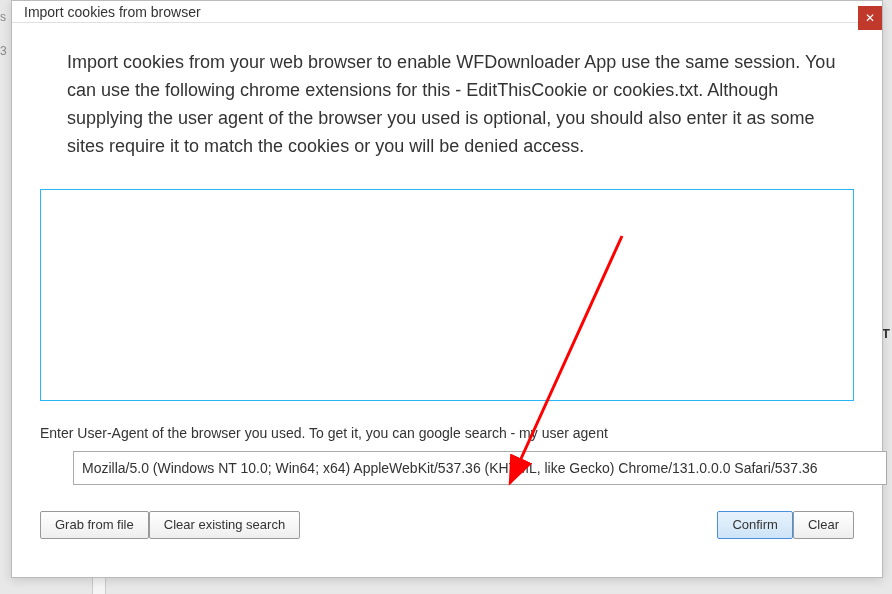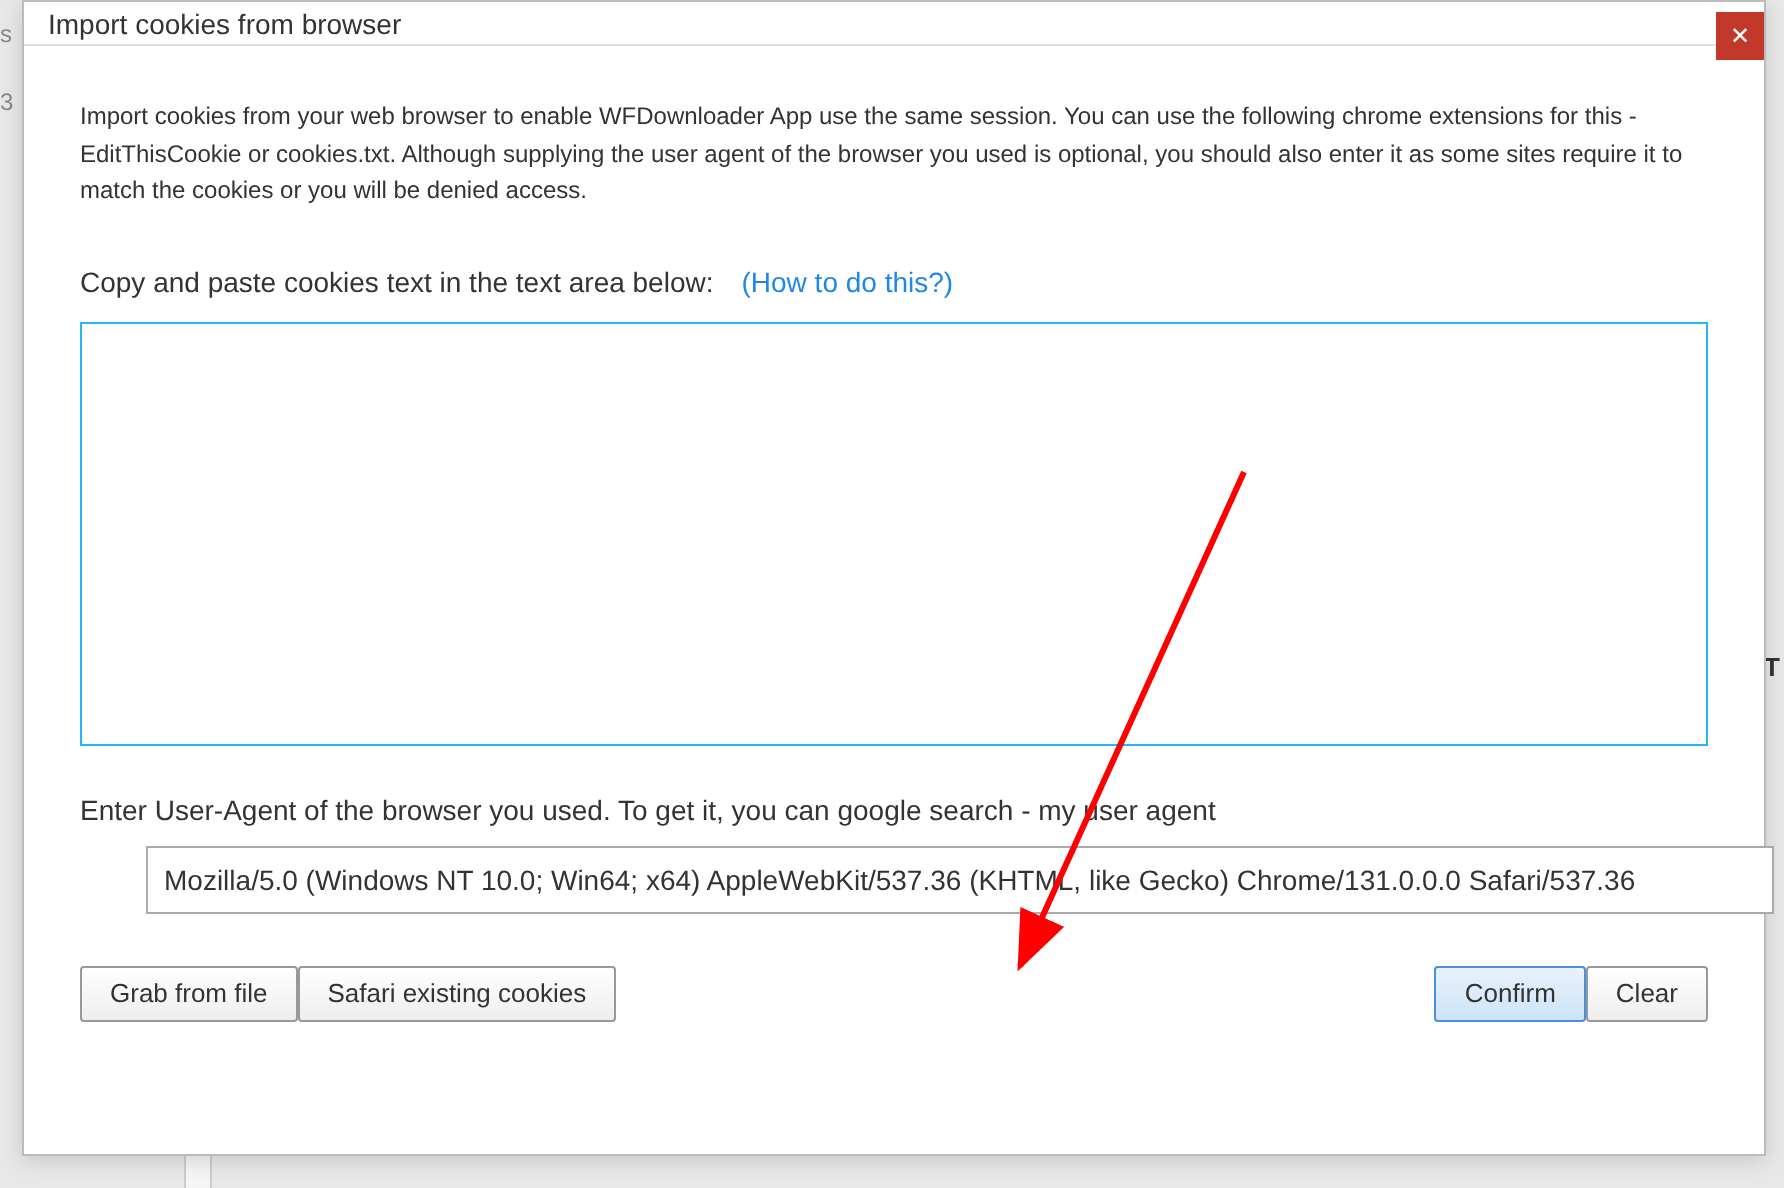--- a/index.html
+++ b/index.html
@@ -69,24 +69,25 @@
     justify-content: center;
     cursor: pointer;
   }
   .content {
     flex: 1;
     padding: 26px 28px 18px 28px;
     display: flex;
     flex-direction: column;
   }
   .intro {
-    font-size: 12px;
+    font-size: 18px;
     color: #333;
     line-height: 1.55;
     margin-bottom: 28px;
+    margin-left: 27px;
   }
   .label-row {
     display: flex;
     align-items: center;
     gap: 14px;
     margin-bottom: 12px;
   }
   .label-text {
     font-size: 14px;
     color: #333;
@@ -167,36 +168,32 @@
   <div class="titlebar">
     <span class="titlebar-title">Import cookies from browser</span>
     <div class="close-btn">
       <span>✕</span>
     </div>
   </div>
 
   <div class="content">
     <p class="intro">Import cookies from your web browser to enable WFDownloader App use the same session. You can use the following chrome extensions for this - EditThisCookie or cookies.txt. Although supplying the user agent of the browser you used is optional, you should also enter it as some sites require it to match the cookies or you will be denied access.</p>
 
-    <div class="label-row">
-      <span class="label-text">Copy and paste cookies text in the text area below:</span>
-      <span class="link">(How to do this?)</span>
-    </div>
 
     <textarea class="cookies-textarea" style=""></textarea>
 
     <div class="label-row" style="margin-bottom:10px">
       <span class="label-text">Enter User-Agent of the browser you used. To get it, you can google search - my user agent</span>
     </div>
 
     <input type="text" class="ua-input" value="Mozilla/5.0 (Windows NT 10.0; Win64; x64) AppleWebKit/537.36 (KHTML, like Gecko) Chrome/131.0.0.0 Safari/537.36" style="">
 
     <div class="button-row">
       <button class="btn">Grab from file</button>
-      <button class="btn">Safari existing cookies</button>
+      <button class="btn">Clear existing search</button>
       <div class="spacer"></div>
       <button class="btn primary">Confirm</button>
       <button class="btn">Clear</button>
     </div>
   </div>
 
   <svg class="arrow" viewBox="0 0 140 260">
     <defs>
       <marker id="arrowhead" markerWidth="10" markerHeight="8" refX="9" refY="4" orient="auto">
         <polygon points="0 0, 10 4, 0 8" fill="#ff0000"></polygon>

